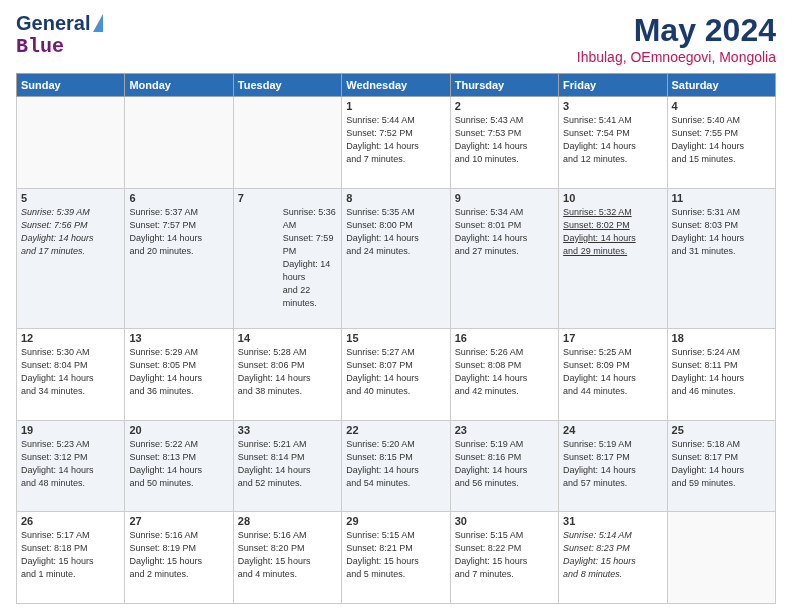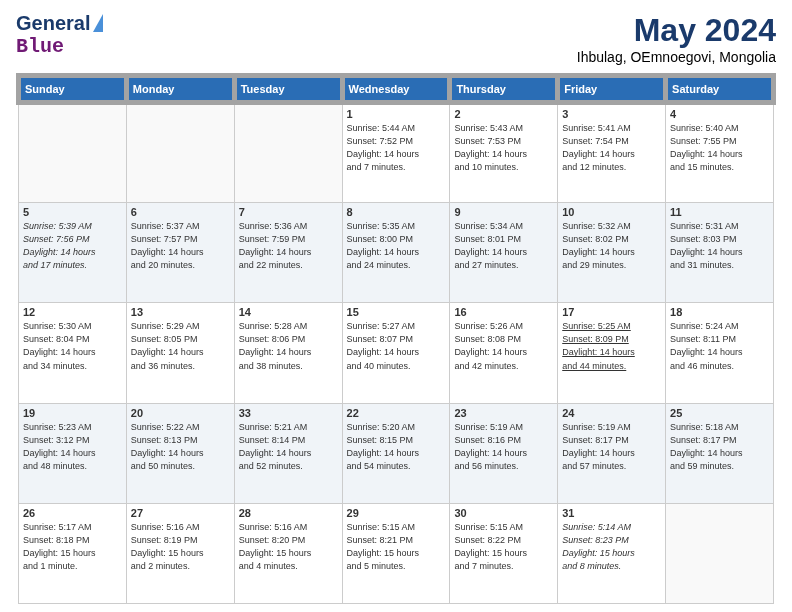--- a/index.html
+++ b/index.html
@@ -35,37 +35,37 @@
     .title-block {
       text-align: right;
     }
     .month-title {
       font-size: 32px;
       font-weight: bold;
       color: #1a3a6b;
     }
     .subtitle {
       font-size: 14px;
-      color: #000000;
+      color: #be185d;
     }
     .calendar {
       flex: 1;
       border: 1px solid #ccc;
       border-collapse: collapse;
       width: 100%;
       table-layout: fixed;
     }
     .calendar th {
       background: #2a6db5;
       color: #fff;
       font-size: 11px;
       font-weight: bold;
       padding: 5px 4px;
       text-align: left;
-      border: 5px solid #a3a3a3;
+      border: 1px solid #a3a3a3;
     }
     .calendar td {
       border: 1px solid #ccc;
       vertical-align: top;
       padding: 3px 4px;
       font-size: 9.5px;
       color: #333;
       height: 82px;
     }
     .calendar td.empty {
@@ -169,42 +169,42 @@
           </td>
           <td>
             <span class="day-num">6</span>
             <div class="day-info" style="white-space: pre-line;">Sunrise: 5:37 AM
 Sunset: 7:57 PM
 Daylight: 14 hours
 and 20 minutes.</div>
           </td>
           <td>
             <span class="day-num">7</span>
-            <div class="day-info" style="white-space: pre-line;">Sunrise: 5:36 AM
+            <div class="day-info" style="white-space: pre-line; margin-left: 45px;">Sunrise: 5:36 AM
 Sunset: 7:59 PM
 Daylight: 14 hours
 and 22 minutes.</div>
           </td>
           <td>
             <span class="day-num">8</span>
             <div class="day-info" style="white-space: pre-line;">Sunrise: 5:35 AM
 Sunset: 8:00 PM
 Daylight: 14 hours
 and 24 minutes.</div>
           </td>
           <td>
             <span class="day-num">9</span>
             <div class="day-info" style="white-space: pre-line;">Sunrise: 5:34 AM
 Sunset: 8:01 PM
 Daylight: 14 hours
 and 27 minutes.</div>
           </td>
           <td>
             <span class="day-num">10</span>
-            <div class="day-info" style="white-space: pre-line;">Sunrise: 5:32 AM
+            <div class="day-info" style="white-space: pre-line; text-decoration: underline;">Sunrise: 5:32 AM
 Sunset: 8:02 PM
 Daylight: 14 hours
 and 29 minutes.</div>
           </td>
           <td>
             <span class="day-num">11</span>
             <div class="day-info" style="white-space: pre-line;">Sunrise: 5:31 AM
 Sunset: 8:03 PM
 Daylight: 14 hours
 and 31 minutes.</div>
@@ -241,21 +241,21 @@
           </td>
           <td>
             <span class="day-num">16</span>
             <div class="day-info" style="white-space: pre-line;">Sunrise: 5:26 AM
 Sunset: 8:08 PM
 Daylight: 14 hours
 and 42 minutes.</div>
           </td>
           <td>
             <span class="day-num">17</span>
-            <div class="day-info" style="white-space: pre-line; text-decoration: underline;">Sunrise: 5:25 AM
+            <div class="day-info" style="white-space: pre-line;">Sunrise: 5:25 AM
 Sunset: 8:09 PM
 Daylight: 14 hours
 and 44 minutes.</div>
           </td>
           <td>
             <span class="day-num">18</span>
             <div class="day-info" style="white-space: pre-line;">Sunrise: 5:24 AM
 Sunset: 8:11 PM
 Daylight: 14 hours
 and 46 minutes.</div>

